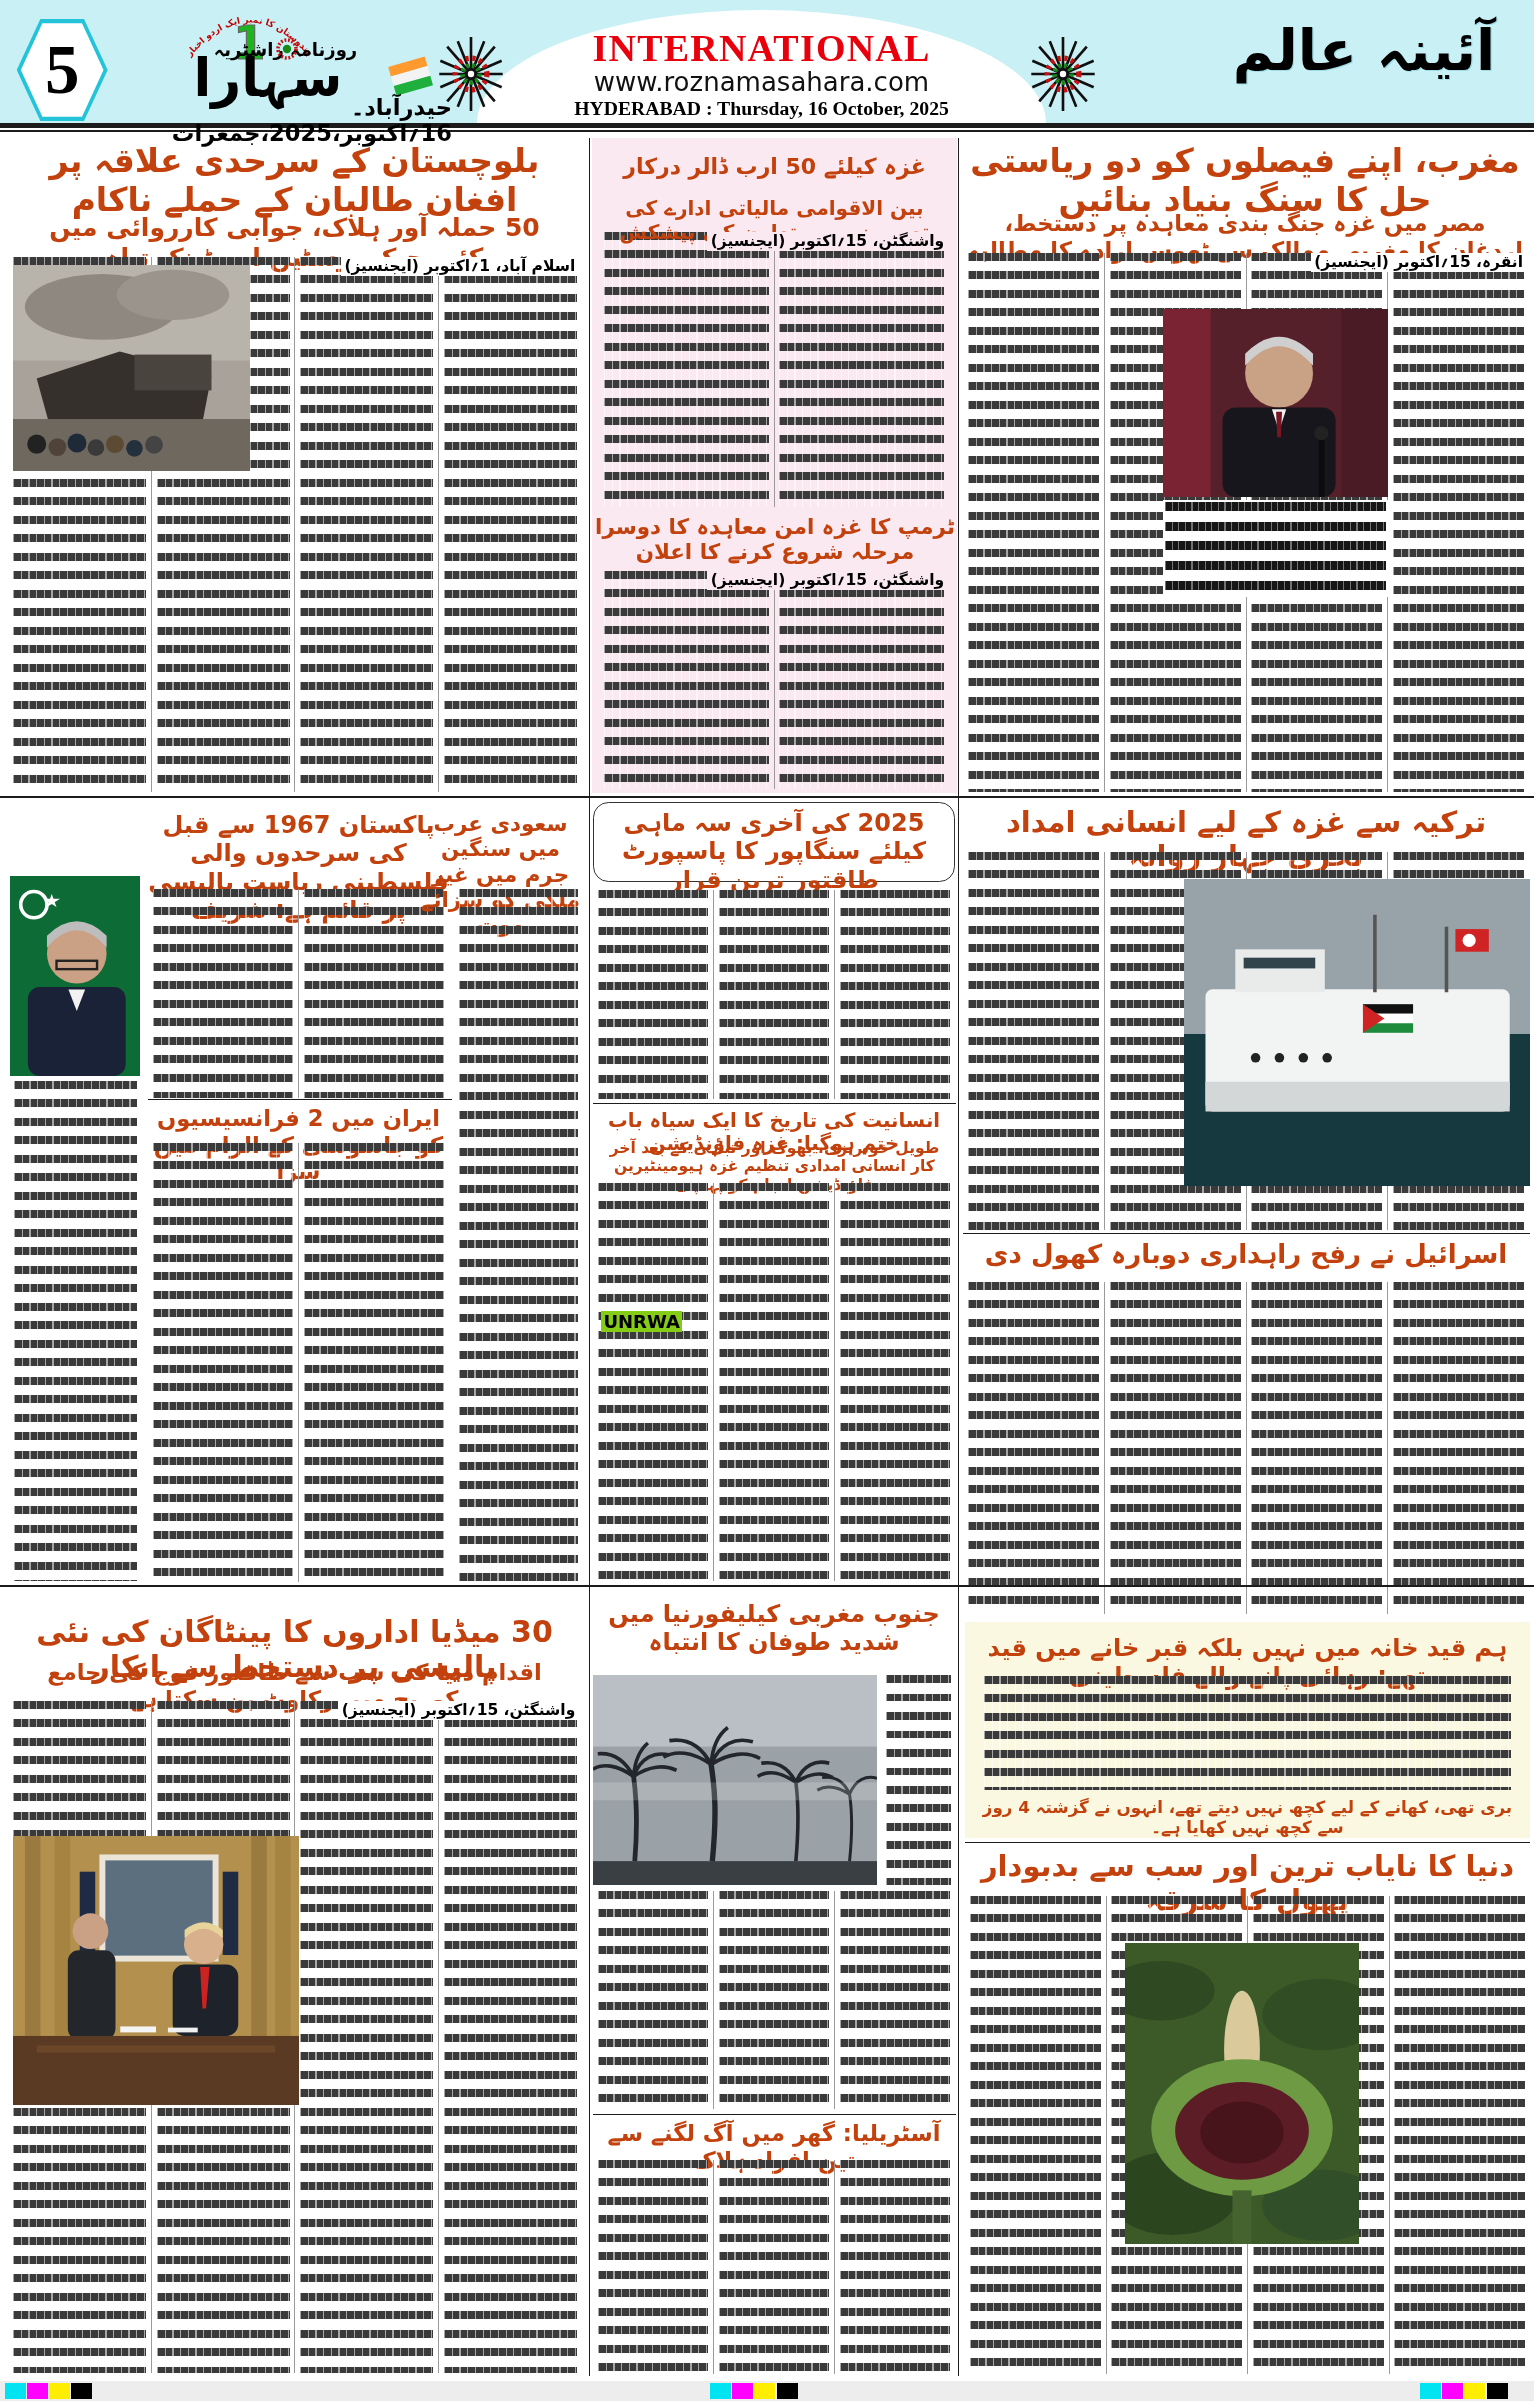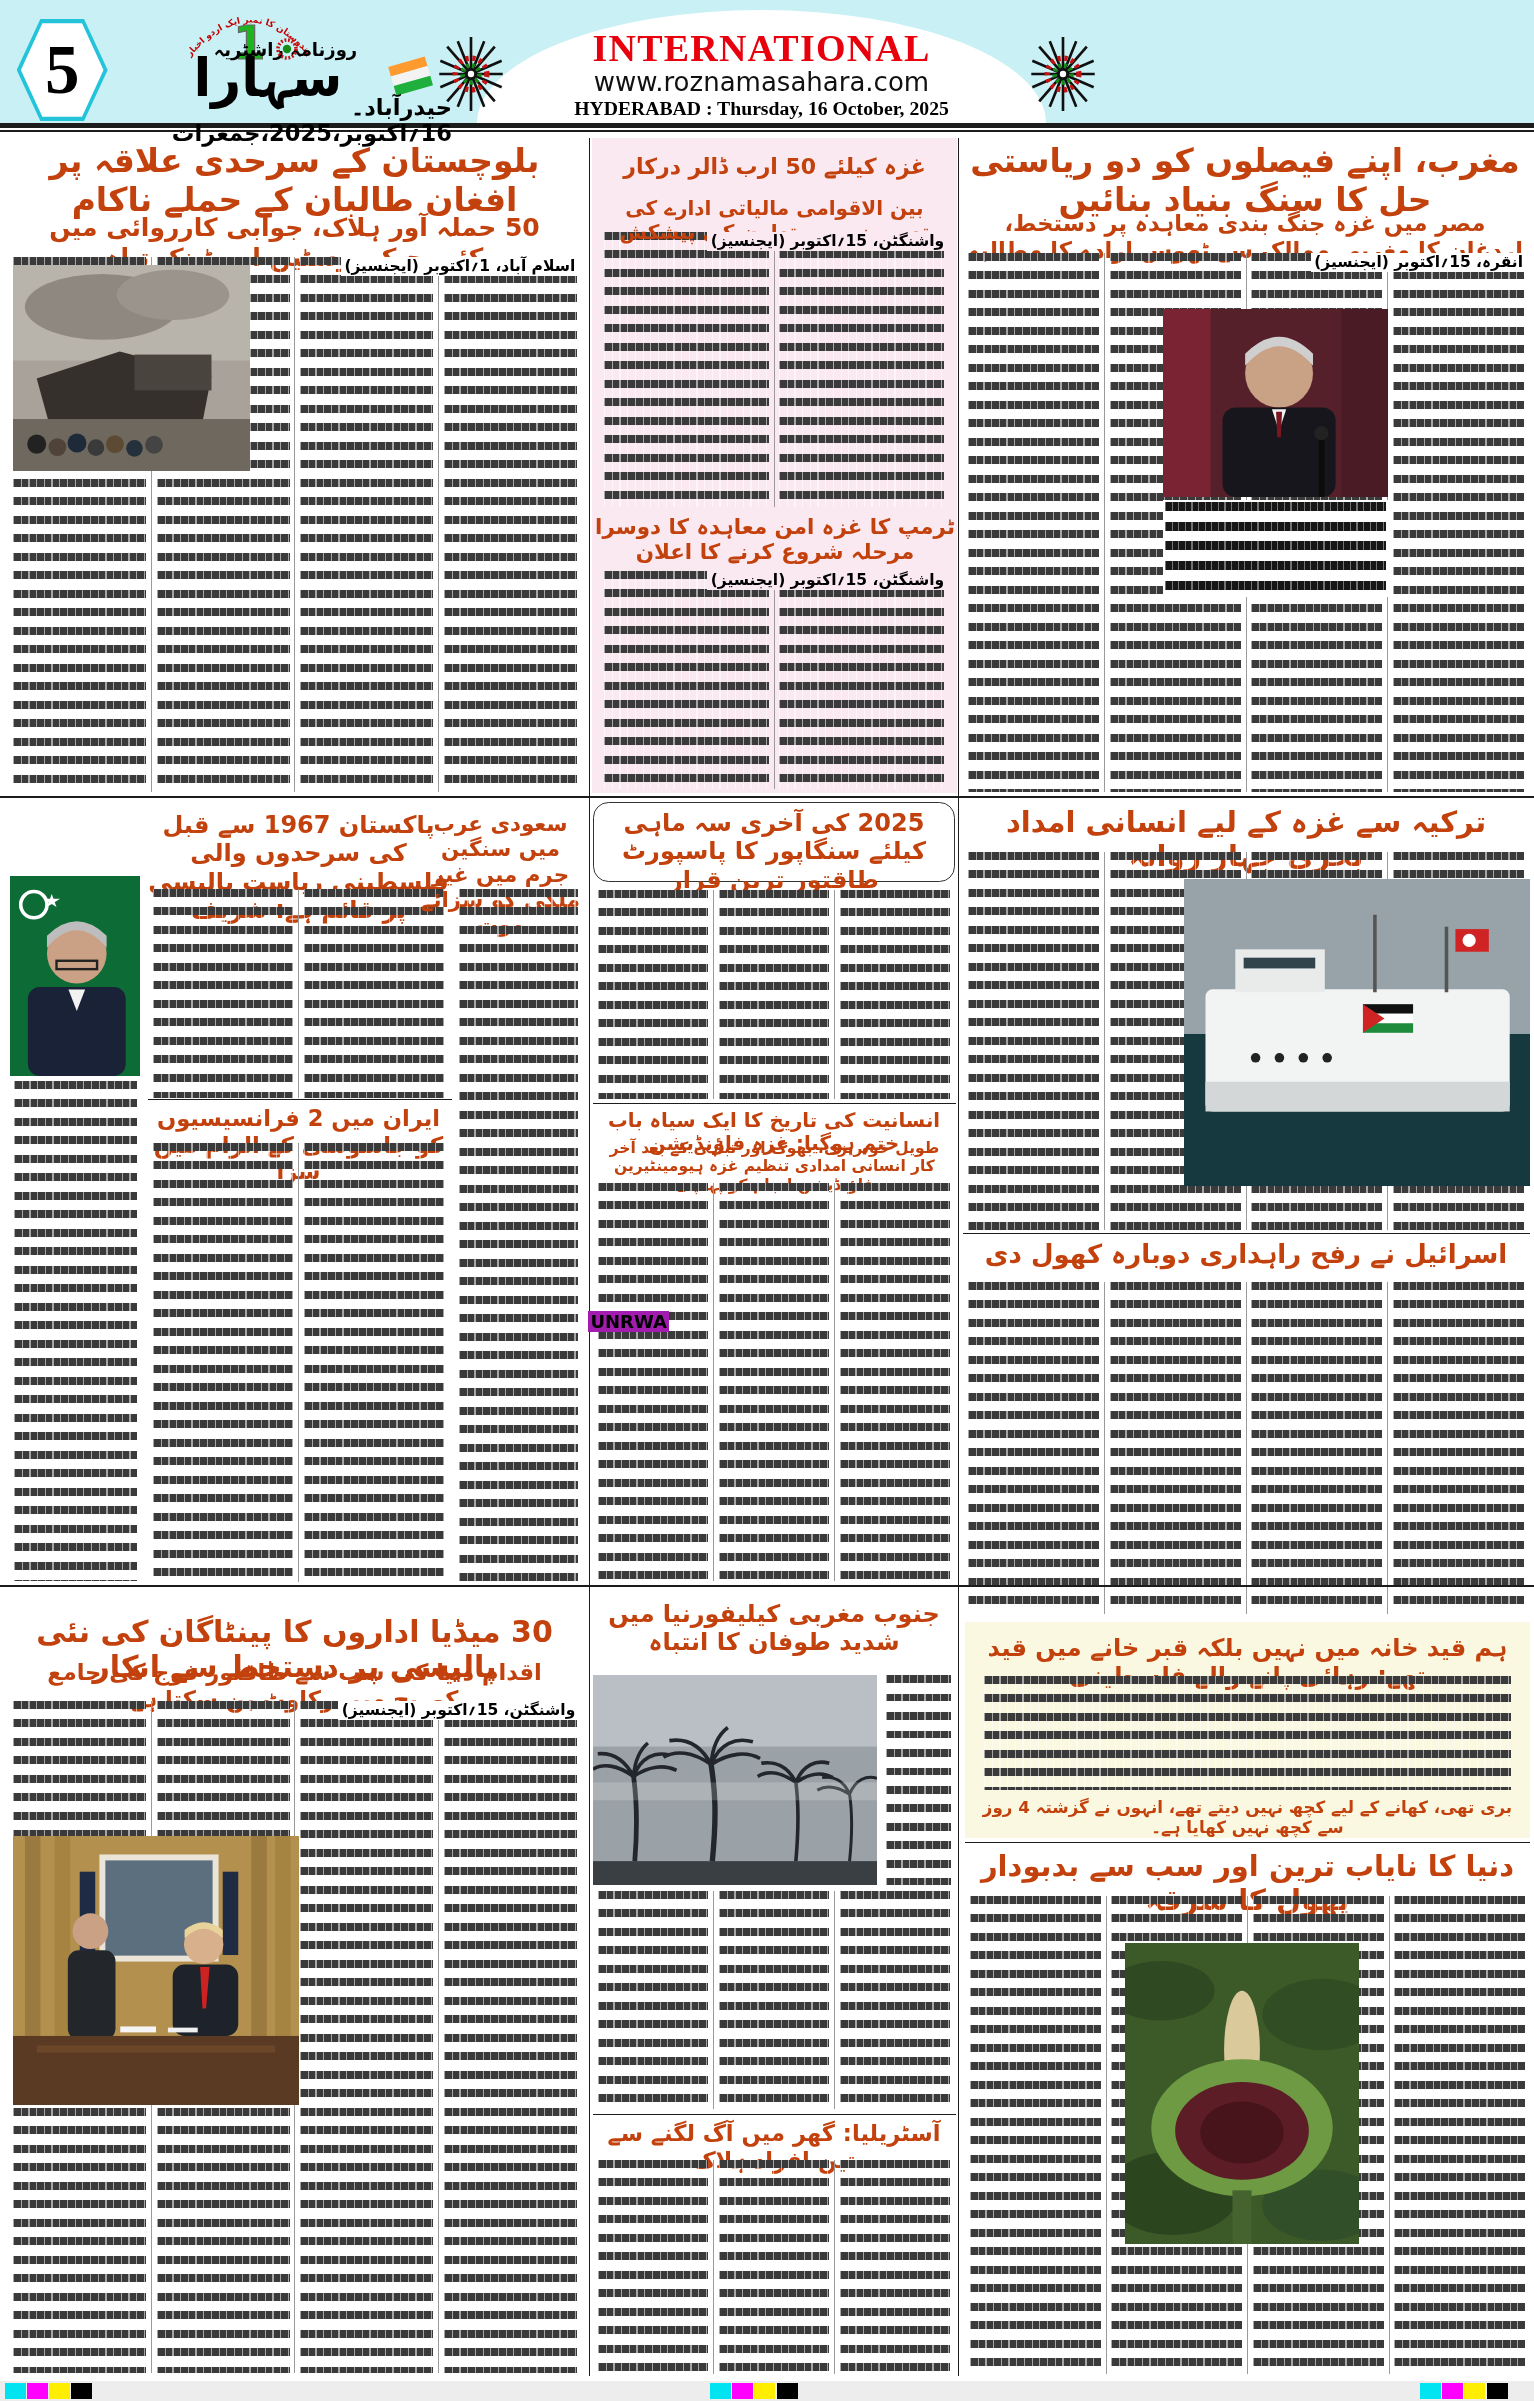--- a/index.html
+++ b/index.html
@@ -82,20 +82,21 @@
         <line x1="-58" y1="-25" x2="58" y2="25"></line>
         <line x1="58" y1="-25" x2="-58" y2="25"></line>
         <line x1="-25" y1="-62" x2="25" y2="62"></line>
         <line x1="25" y1="-62" x2="-25" y2="62"></line>
       </g>
     <circle r="30" fill="none" stroke="#c41212" stroke-width="10" stroke-dasharray="6 7"></circle>
     <circle r="16" fill="none" stroke="#168a16" stroke-width="9" stroke-dasharray="5 6"></circle>
     <circle r="6" fill="#fff"></circle>
   </svg>
 
+  <div class="abs" style="left:1209px;top:18px;width:310px;font-size:56px;font-weight:900;direction:rtl;text-align:center;text-shadow:1.2px 1.2px 0 #9fdde6">آئینہ عالم</div>
 
   <div class="hrule" style="left:0;top:123px;width:1534px;height:4.8px"></div>
   <div class="hrule" style="left:0;top:130px;width:1534px;height:1.8px"></div>
 
   <div class="vrule" style="left:589px;top:138px;width:1.2px;height:2238px"></div>
   <div class="vrule" style="left:958px;top:138px;width:1.2px;height:2238px"></div>
 
   <section>
     <h1 class="abs hl" style="left:6px;top:142px;width:577px;font-size:33px">بلوچستان کے سرحدی علاقہ پر افغان طالبان کے حملے ناکام</h1>
     <h2 class="abs hl" style="left:24px;top:213px;width:541px;font-size:25px">50 حملہ آور ہلاک، جوابی کارروائی میں کئی چیک پوسٹیں اور ٹینک تباہ</h2>
@@ -277,21 +278,21 @@
       <div class="col">
           <div class="tx"></div>
         </div>
       <div class="col">
           <div class="tx"></div>
         </div>
       <div class="col">
           <div class="tx"></div>
         </div>
     </div>
-    <span class="abs" style="left:588px;top:1311px;font-size:18px;font-weight:700;background:#a21caf;z-index:2;padding:0 2.4px">UNRWA</span>
+    <span class="abs" style="left:601px;top:1311px;font-size:18px;font-weight:700;background:#84cc16;z-index:2;padding:0 2.4px">UNRWA</span>
   </section>
 
   <section>
     <h1 class="abs hl" style="left:148px;top:811px;width:301px;font-size:24px">پاکستان 1967 سے قبل کی سرحدوں والی فلسطینی ریاست پالیسی پر قائم ہے: شریف</h1>
     <div class="cols" style="left:148px;top:889px;width:301px;height:209px">
       <div class="col">
           <div class="tx"></div>
         </div>
       <div class="col">
           <div class="tx"></div>

